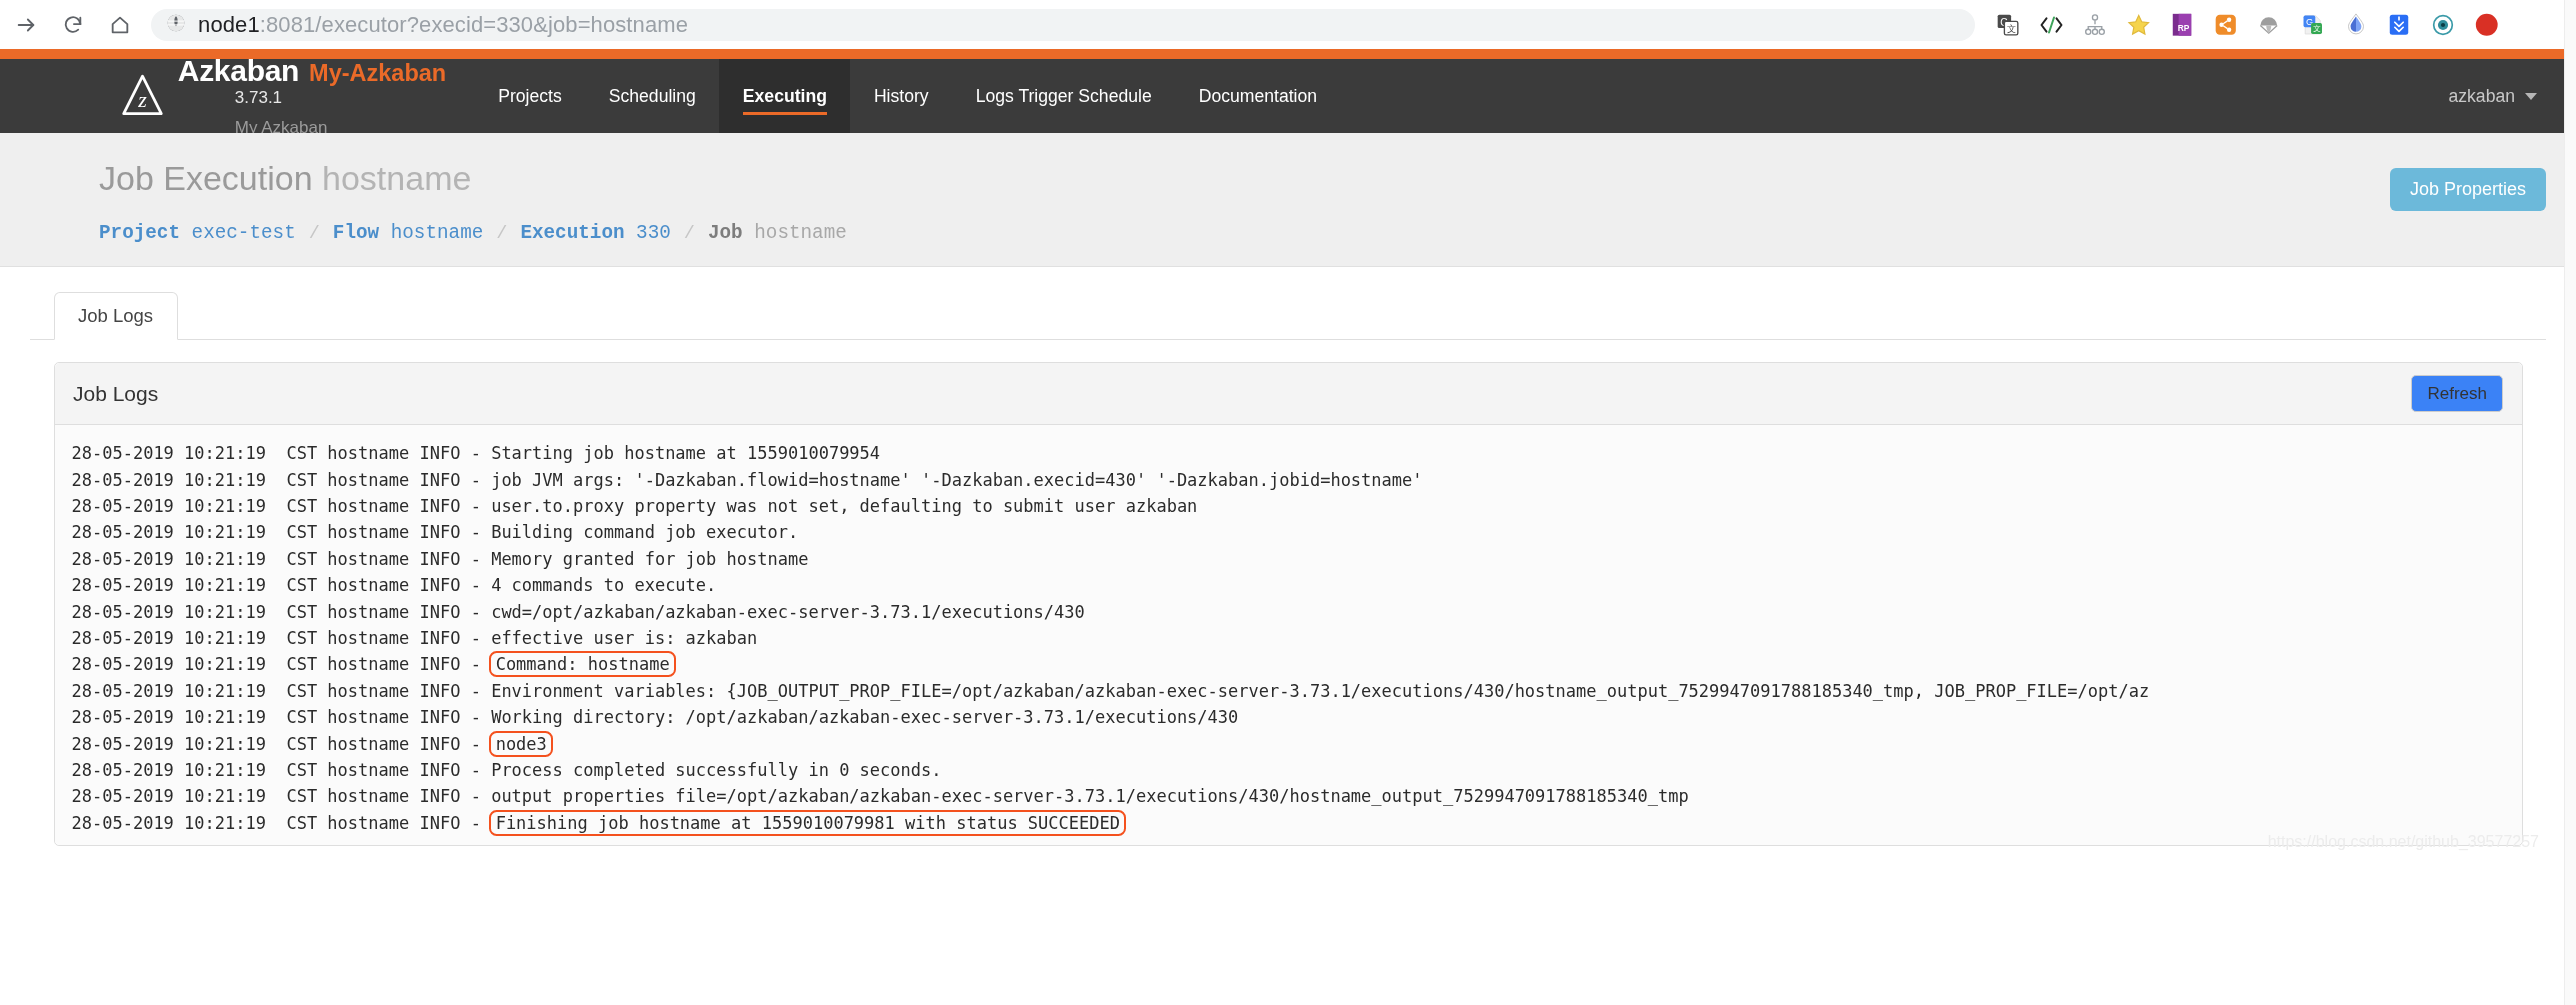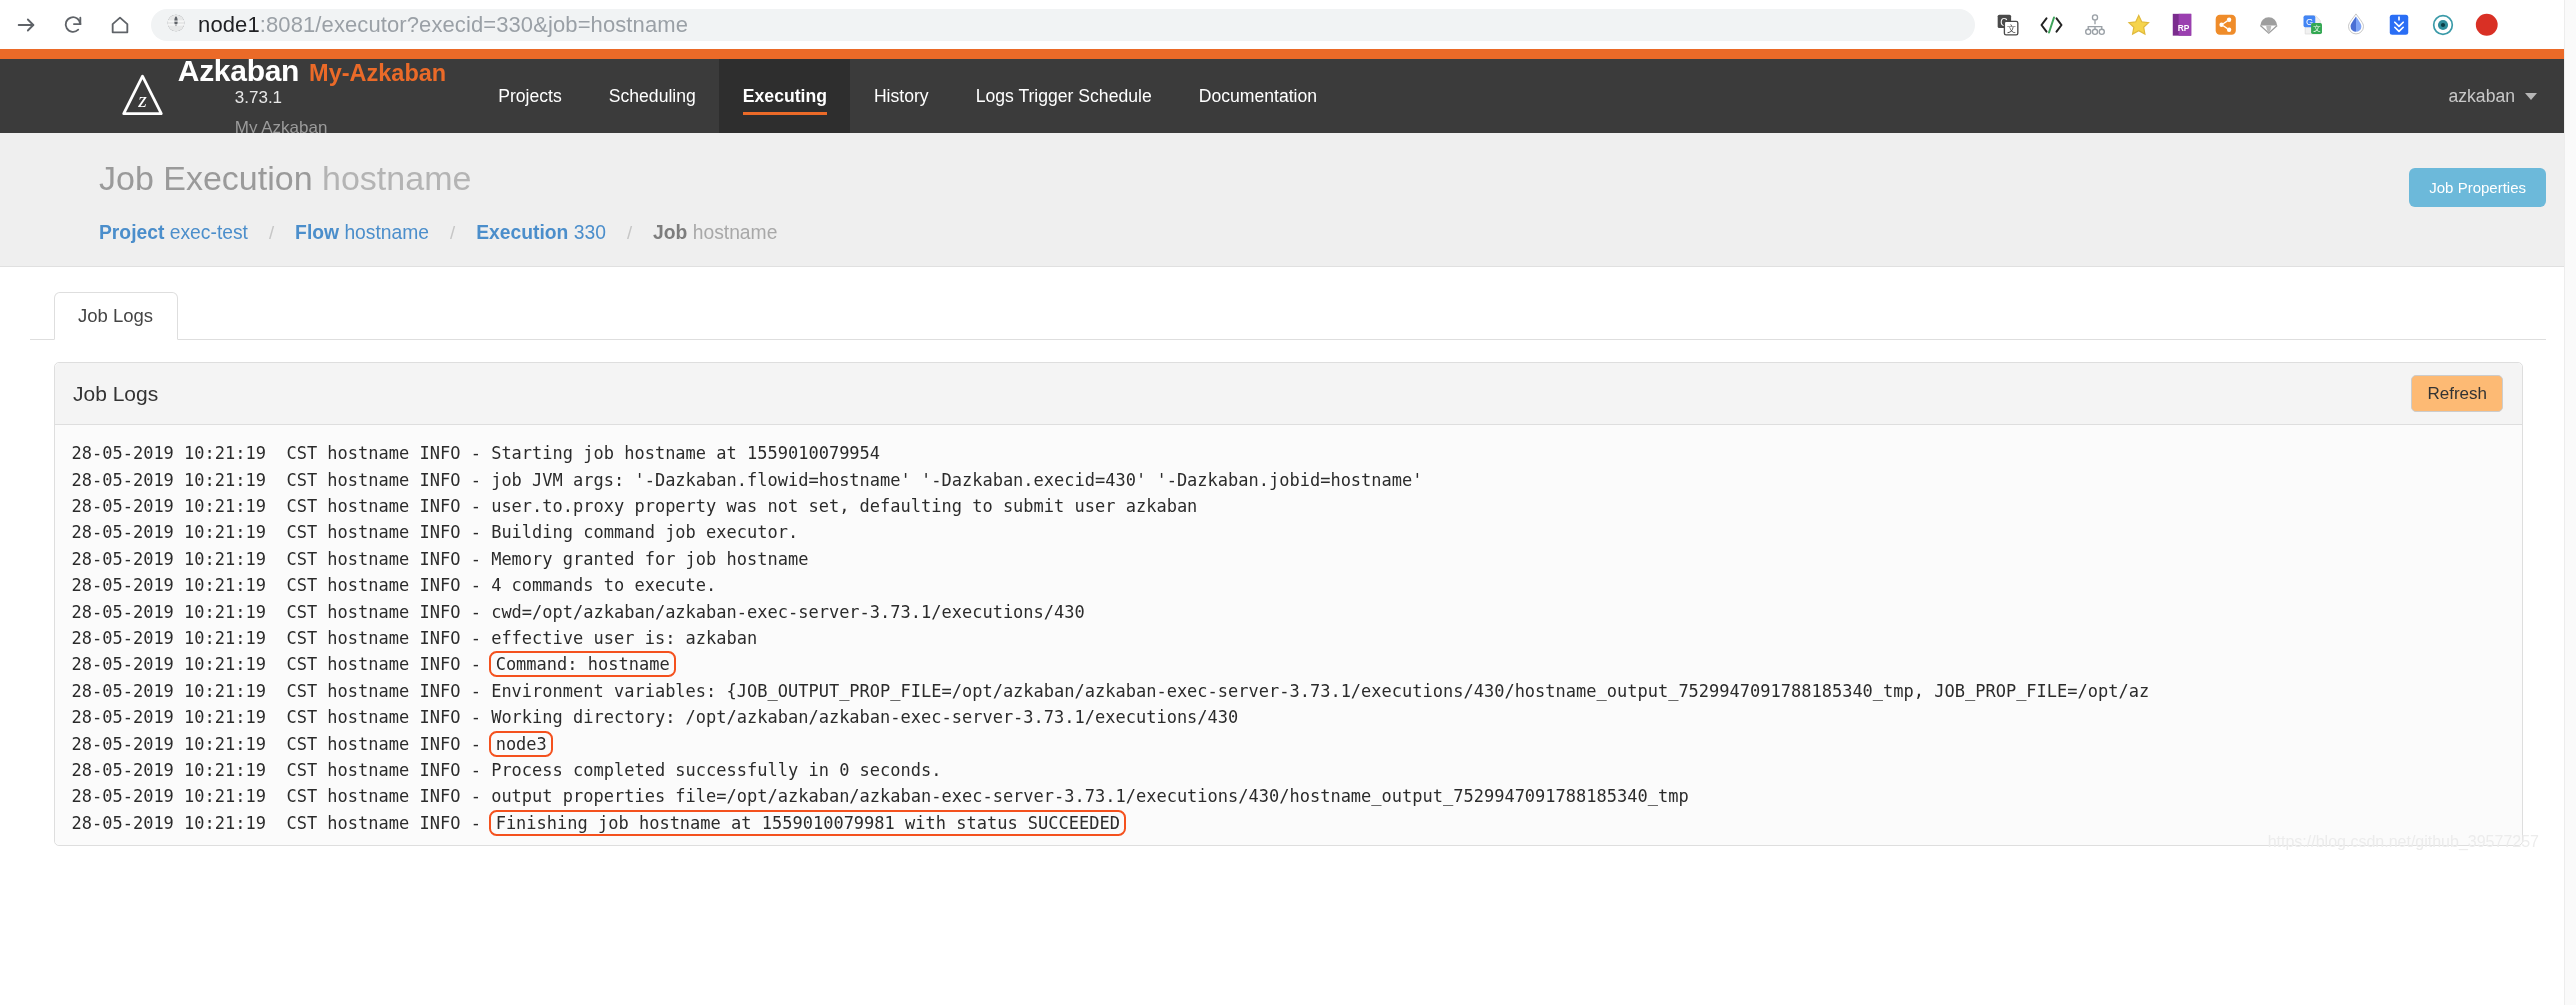--- a/index.html
+++ b/index.html
@@ -128,29 +128,30 @@
   }
   .page-title .muted { color: #b4b4b4; }
   .btn-jobprops {
     position: absolute;
     right: 30px; top: 35px;
     background: #6cb9da;
     color: #ffffff;
     border: none;
     border-radius: 5.9px;
     padding: 11px 20px;
-    font-size: 15px;
+    font-size: 18px;
     font-family: "Liberation Sans", sans-serif;
     cursor: pointer;
   }
   .breadcrumb {
     padding: 25px 0 22px 99px;
     font-size: 19.3px;
-    display: flex; align-items: center; gap: 21px;
+    display: flex; align-items: center; gap: 13px;
     white-space: nowrap;
+    font-family: Liberation Mono, monospace;
   }
   .bc-link { color: #4b8ecb; }
   .bc-link b { font-weight: bold; }
   .bc-sep { color: #c6c6c6; font-size: 18.5px; }
   .bc-current { color: #a8a8a8; }
   .bc-current b { color: #7d7d7d; font-weight: bold; }
 
   
   .content { background: #ffffff; padding: 0 30px; position: relative; }
   .tabs {
@@ -180,21 +181,21 @@
     background: #f4f4f4;
     border-bottom: 0.8px solid #dedede;
     border-radius: 5px 5px 0 0;
     height: 62px;
     display: flex; align-items: center;
     padding: 0 18.5px;
   }
   .panel-title { font-size: 21px; color: #333; }
   .btn-refresh {
     margin-left: auto;
-    background: #fdba74;
+    background: #3b82f6;
     border: 0.8px solid #cccccc;
     border-radius: 5px;
     padding: 7.6px 15px;
     font-size: 17px;
     color: #333;
     font-family: "Liberation Sans", sans-serif;
     cursor: pointer;
   }
   .log-body {
     padding: 15px 0 8.4px 0;

